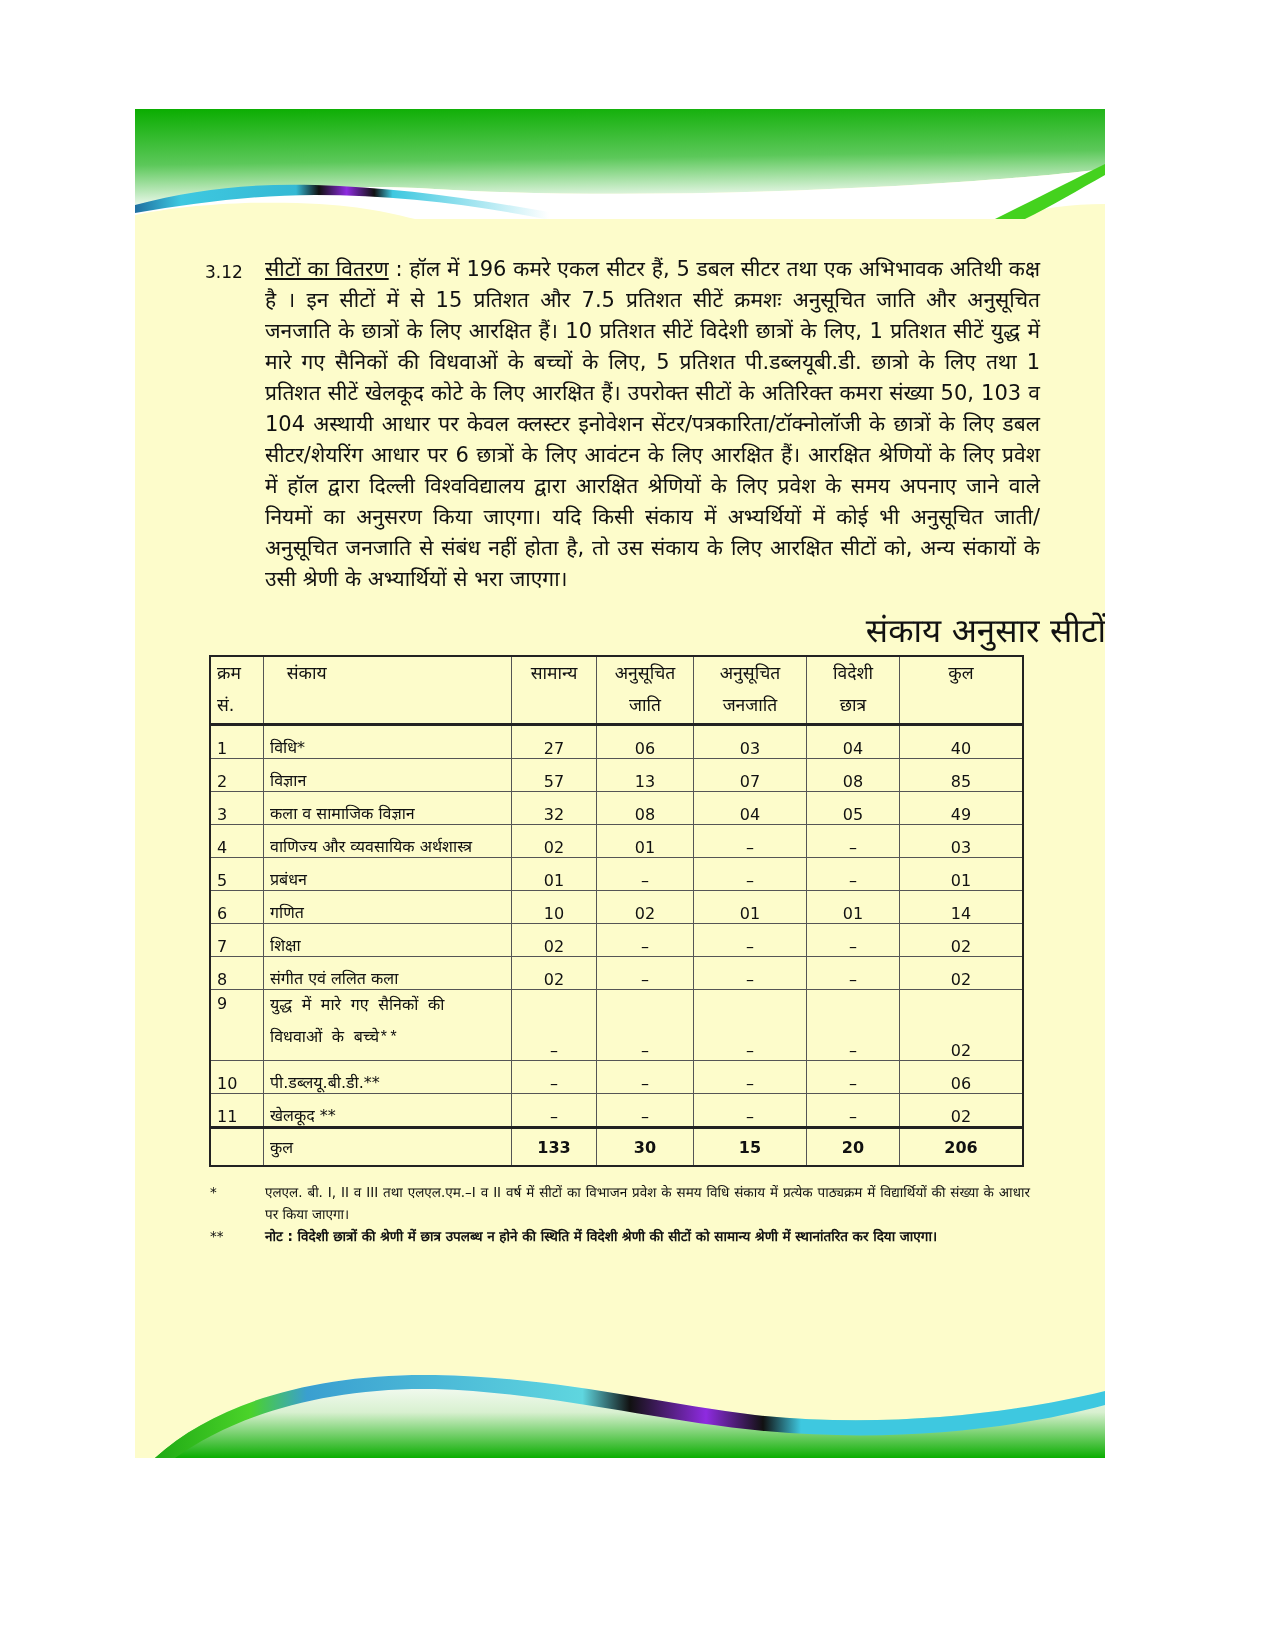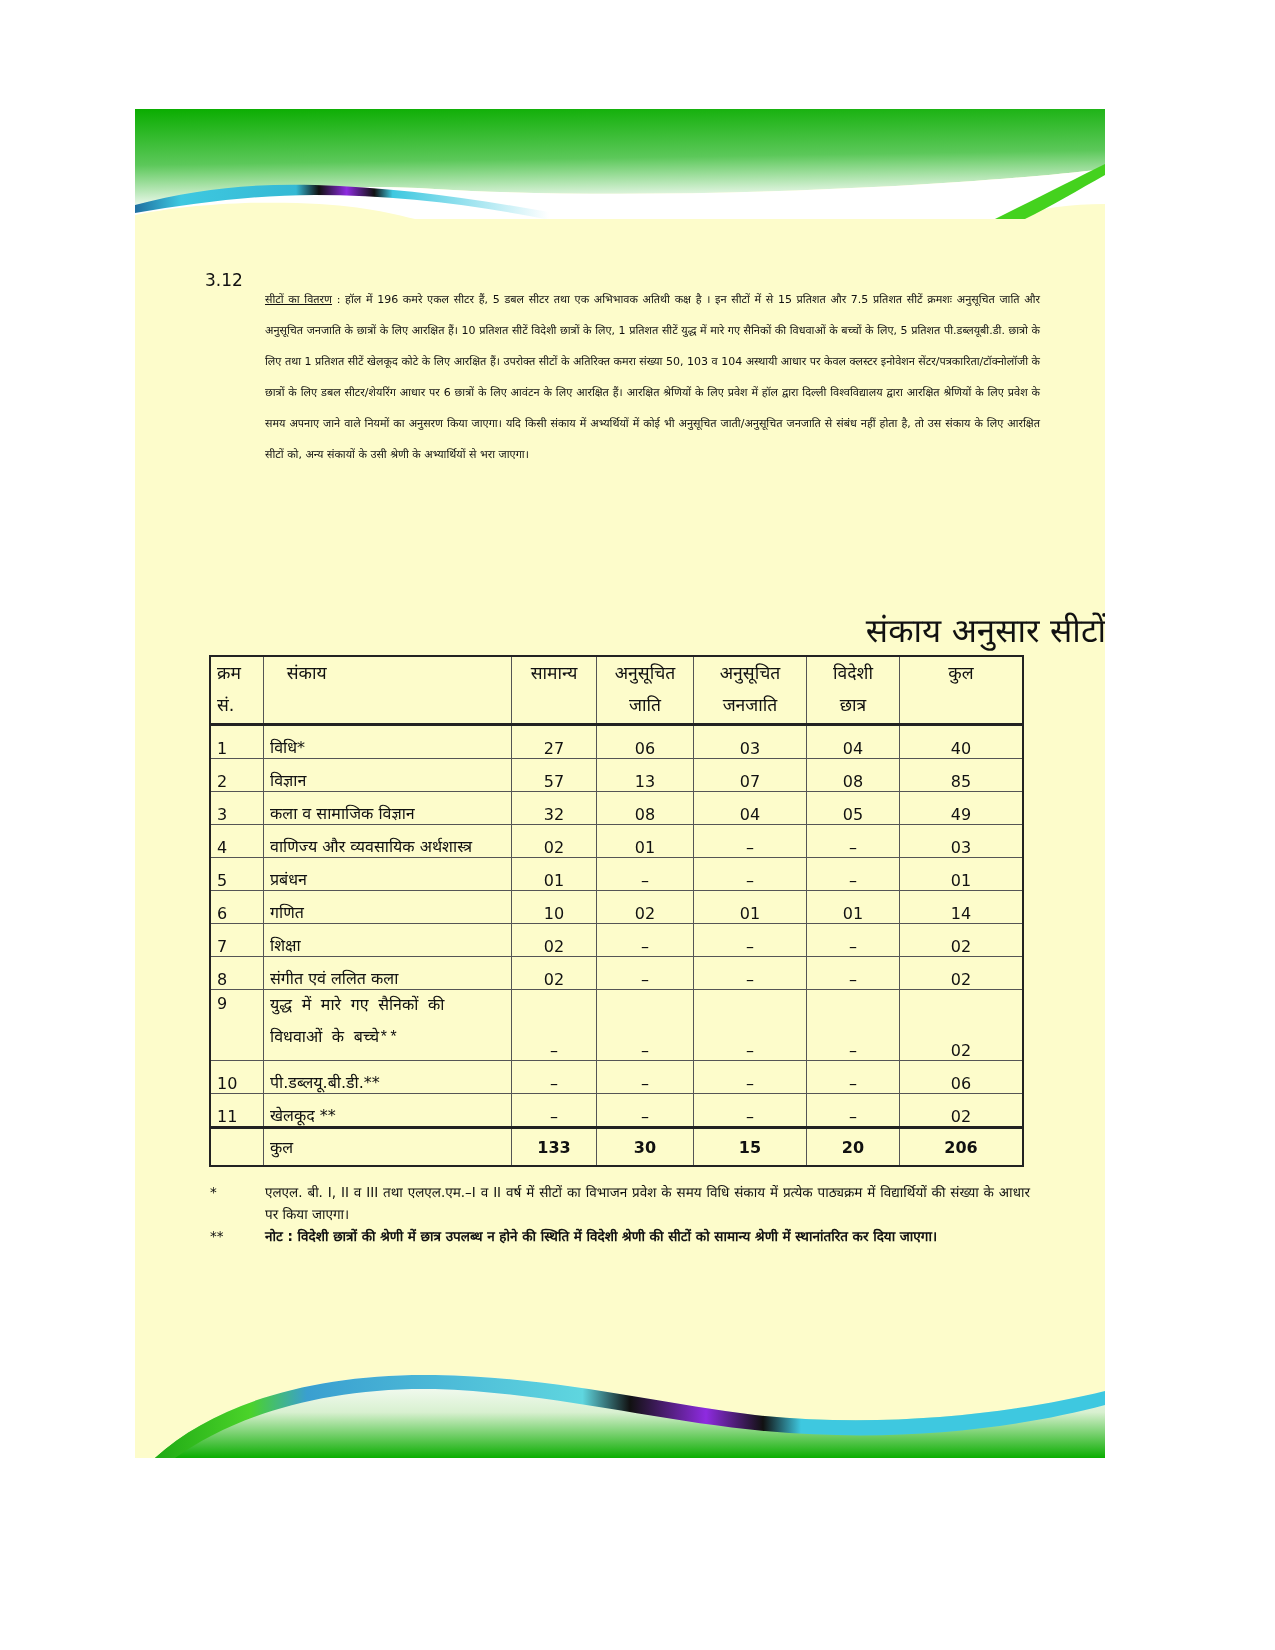--- a/index.html
+++ b/index.html
@@ -1,22 +1,22 @@
 <!DOCTYPE html>
 <html><head>
 <meta charset="utf-8">
 <style>
   html, body { margin: 0; padding: 0; background: #ffffff; }
   body { width: 1275px; height: 1650px; position: relative; overflow: hidden; font-family: "DejaVu Sans", "Liberation Sans", sans-serif; color: #111; }
   .page { position: absolute; left: 135px; top: 109px; width: 970px; height: 1349px; background: #fdfccb; overflow: hidden; }
   .banner-top { position: absolute; left: 0; top: 0; width: 970px; height: 110px; }
   .banner-bottom { position: absolute; left: 0; bottom: 0; width: 970px; height: 115px; }
   .section { position: absolute; left: 70px; top: 145px; width: 835px; }
-  .sec-num { position: absolute; left: 0; top: 16px; font-size: 17px; }
-  .sec-body { margin-left: 60px; font-size: 11px; line-height: 31px; text-align: justify; margin-top: 30px; }
+  .sec-num { position: absolute; left: 0; top: 8px; font-size: 17px; }
+  .sec-body { margin-left: 60px; font-size: 21px; line-height: 31px; text-align: justify; }
   .sec-body .lead { text-decoration: underline; }
   .table-title { position: absolute; left: 0; width: 1109px; top: 498px; text-align: right; font-size: 33px; font-weight: 500; }
   table.seats { position: absolute; left: 74px; top: 546px; width: 815px; border-collapse: collapse; font-size: 16px; border: 2.5px solid #222; }
   table.seats th, table.seats td { border: 1.5px solid #555; padding: 0 6px; }
   table.seats thead th { font-weight: normal; font-size: 17.5px; text-align: center; vertical-align: top; height: 66px; line-height: 32px; border-bottom: 3px solid #222; }
   table.seats thead th.left { text-align: left; }
   table.seats td { height: 32px; text-align: center; vertical-align: bottom; }
   table.seats td.name { text-align: left; font-size: 16px; }
   table.seats td.sr { text-align: left; width: 40px; }
   table.seats tr.tall td { height: 66px; }

